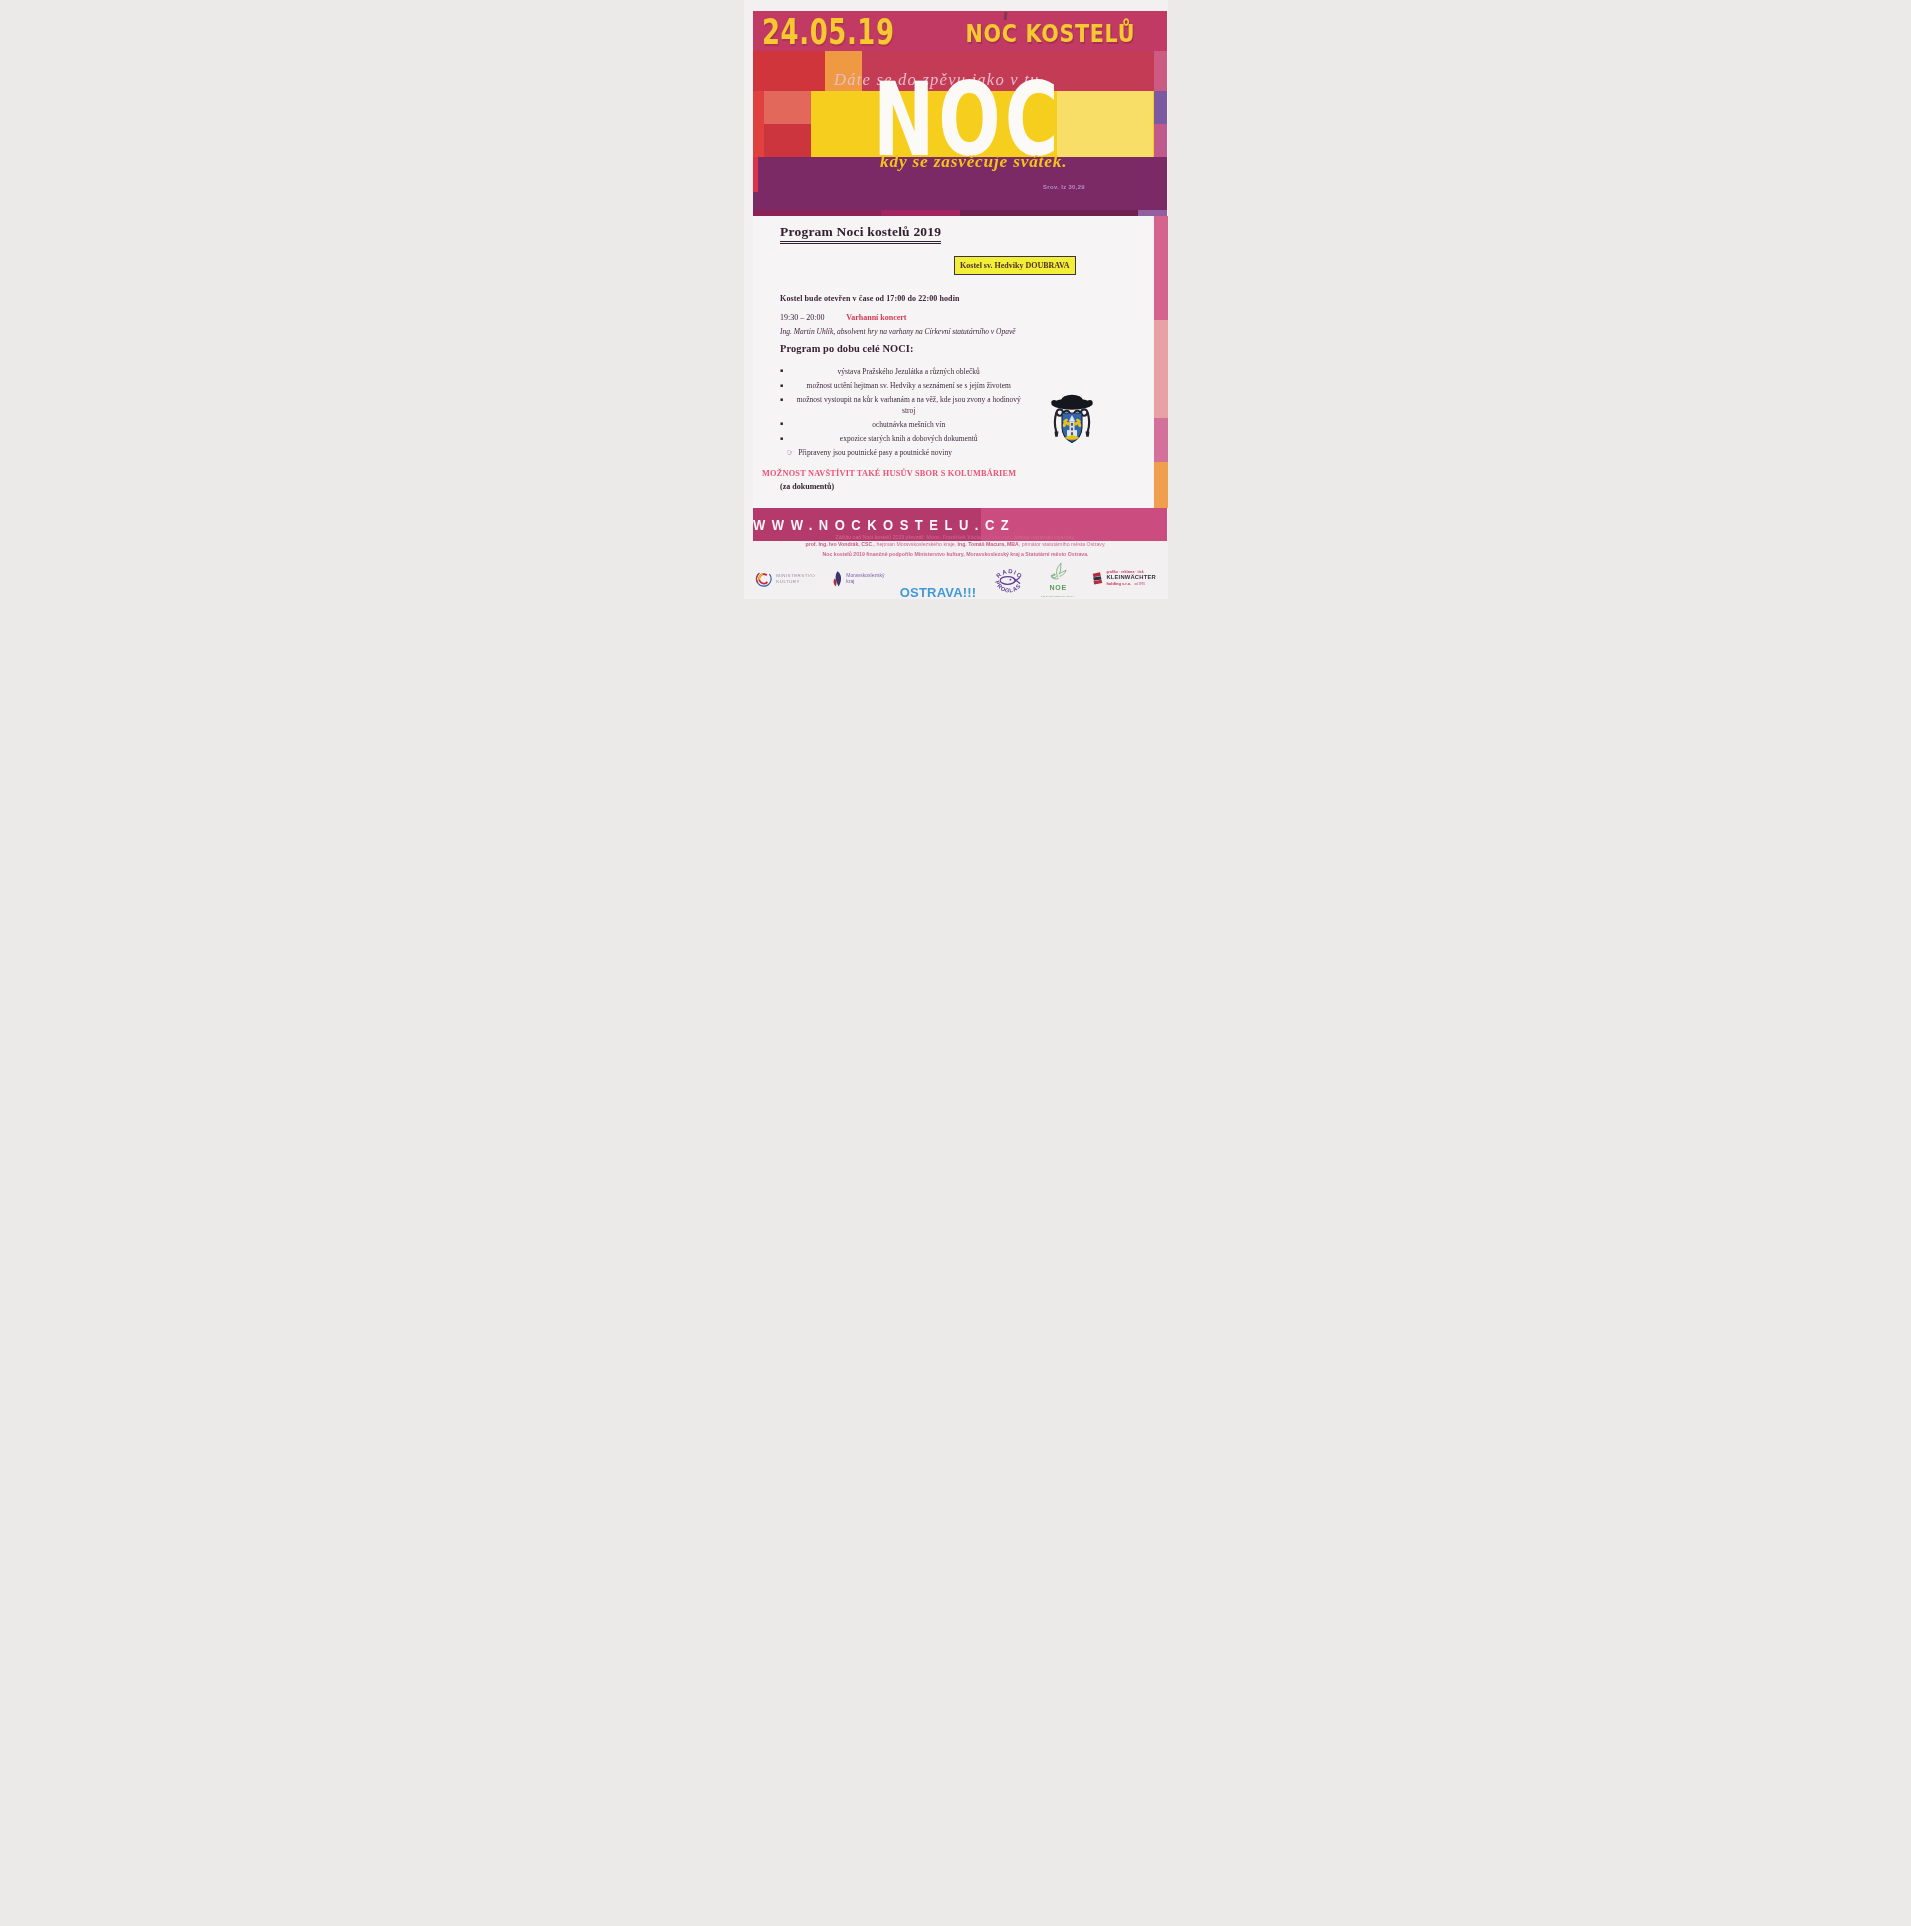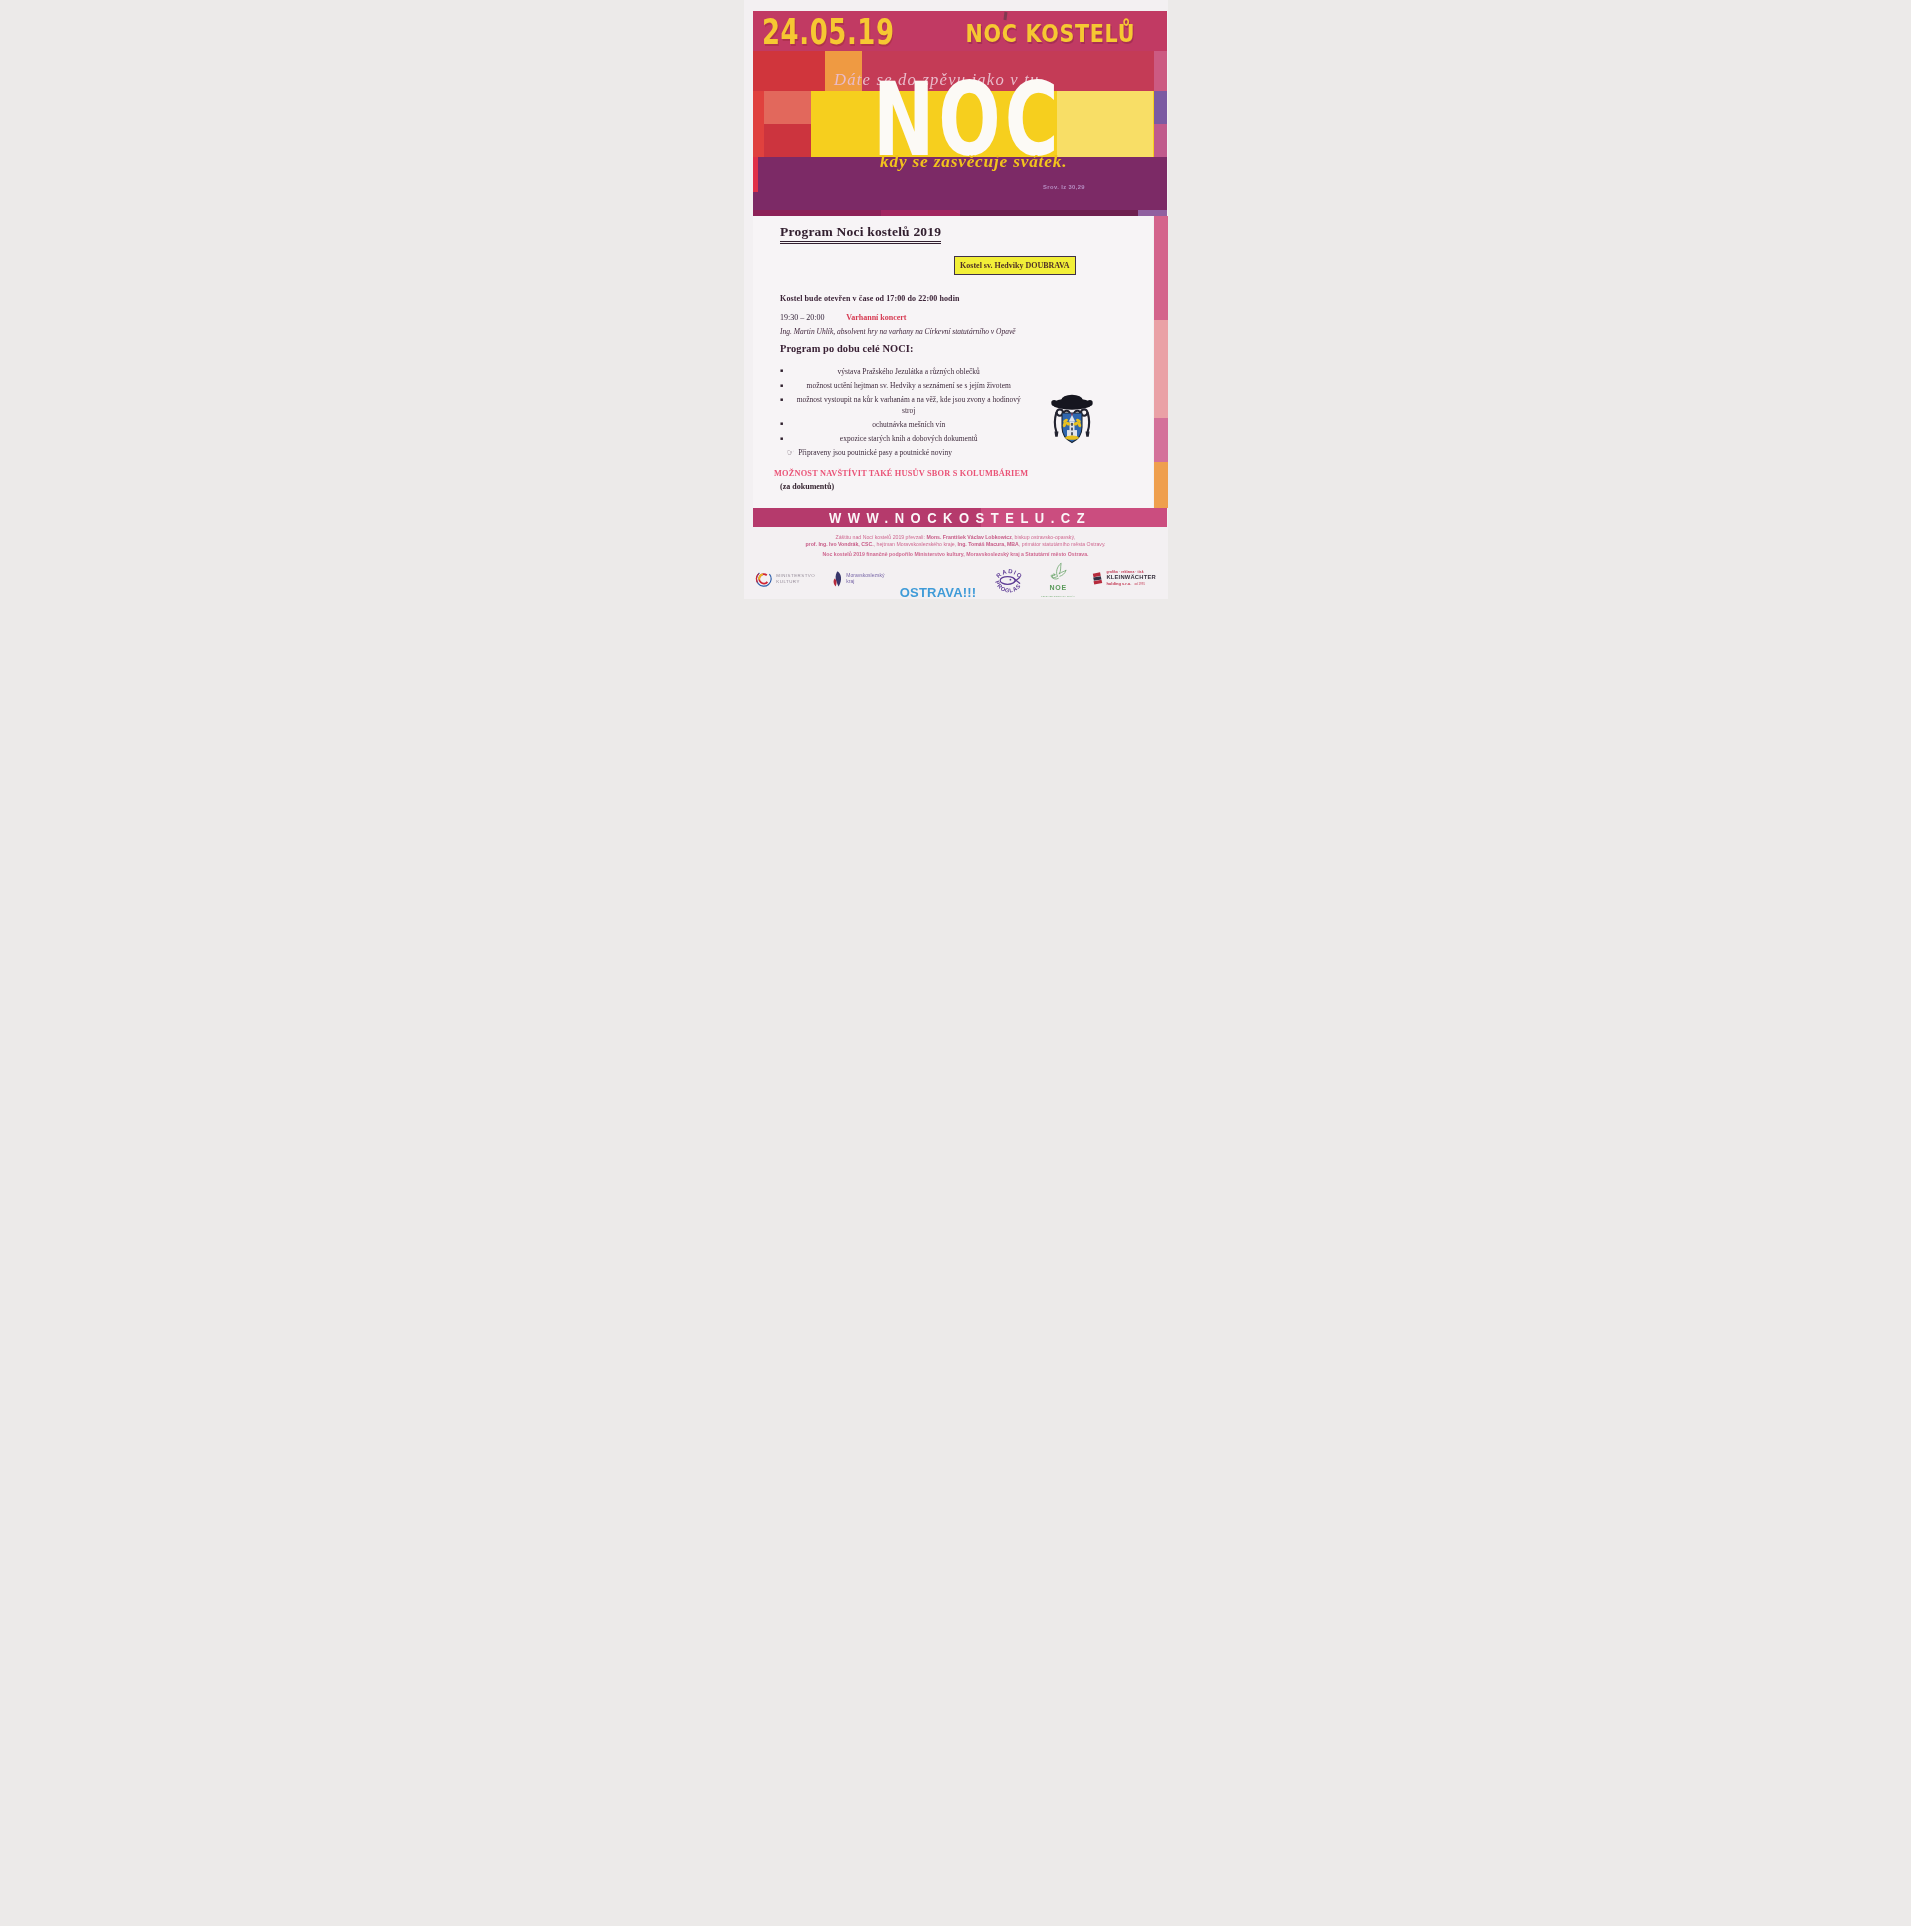--- a/index.html
+++ b/index.html
@@ -62,28 +62,28 @@
   .schedule{left:27px;top:97px;font-size:8px;color:#35253a;}
   .schedule .event{margin-left:21.6px;font-weight:700;color:var(--event-red,#d63a52);}
   .event-detail{left:27px;top:111px;font-style:italic;font-size:7.5px;color:#40253c;}
   .night-heading{left:27px;top:127px;font-size:10.4px;font-weight:700;color:#3a2135;letter-spacing:0.1px;}
   .prog-list{left:27px;top:151px;width:248px;margin:0;padding:0;list-style:none;font-size:7.5px;color:#3f2a3c;text-align:center;}
   .prog-list li{position:relative;padding-left:9.2px;margin-bottom:3.5px;line-height:1.42;}
   .prog-list .bullet{position:absolute;left:0;top:0.4px;font-family:"DejaVu Sans",sans-serif;font-size:5px;color:#2e1e2c;}
   .coat{left:294px;top:176px;}
   .hand-note{left:34px;top:232px;font-size:7.5px;color:#3c2a3c;}
   .hand-note .hand{font-family:"DejaVu Sans",sans-serif;font-size:8px;margin-right:3.9px;color:#4a3648;}
-  .highlight{left:21px;top:253px;font-size:8.3px;font-weight:700;letter-spacing:0.2px;
+  .highlight{left:9px;top:253px;font-size:8.3px;font-weight:700;letter-spacing:0.2px;
     color:var(--highlight-pink,#ea5276);text-align:center;}
   .highlight-sub{left:27px;top:266px;font-size:8px;font-weight:700;color:#34222e;}
 
   
-  .www-banner{position:absolute;left:9.6px;top:508px;width:414px;height:19px;
+  .www-banner{position:absolute;left:9.6px;top:508px;width:414px;height:33px;
     background:linear-gradient(90deg,#b53a6c 0 55%,#cb4d7f 55% 100%);
-    display:flex;align-items:center;justify-content:center;}
+    display:flex;align-items:center;justify-content:flex-start;}
   .www-text{font-family:"Liberation Sans",sans-serif;font-weight:600;font-size:13px;
     letter-spacing:6.5px;color:#fbf6f8;transform:scaleY(1.18);white-space:nowrap;}
 
   
   .footer{position:absolute;left:0;top:529px;width:424px;height:70px;
     font-family:"Liberation Sans","DejaVu Sans",sans-serif;}
   .footer p{margin:0;text-align:center;font-size:5.2px;line-height:7.3px;color:var(--footer-pink,#cf6890);}
   .footer .f1{padding-top:4.6px;}
   .footer .f3{margin-top:2.7px;font-weight:700;}
   .footer b{font-weight:700;color:#c75a86;}

